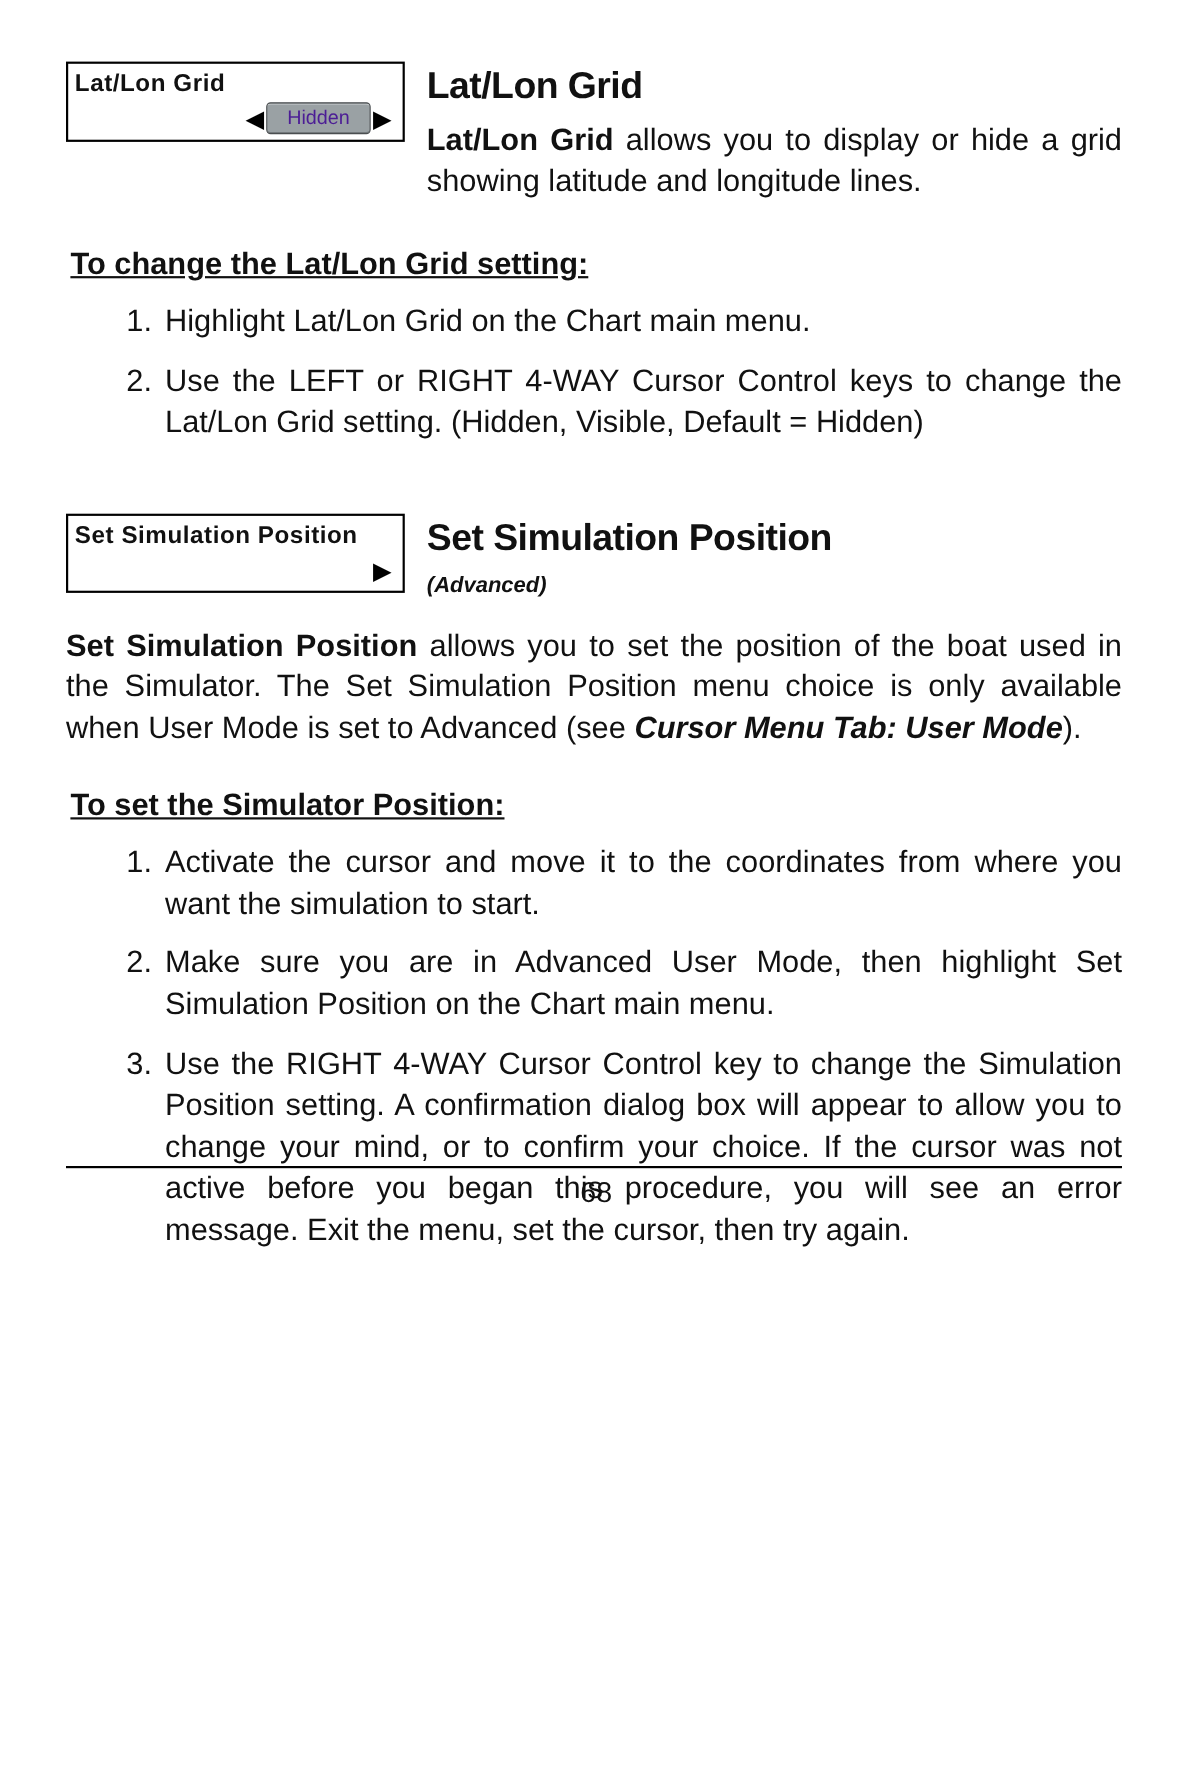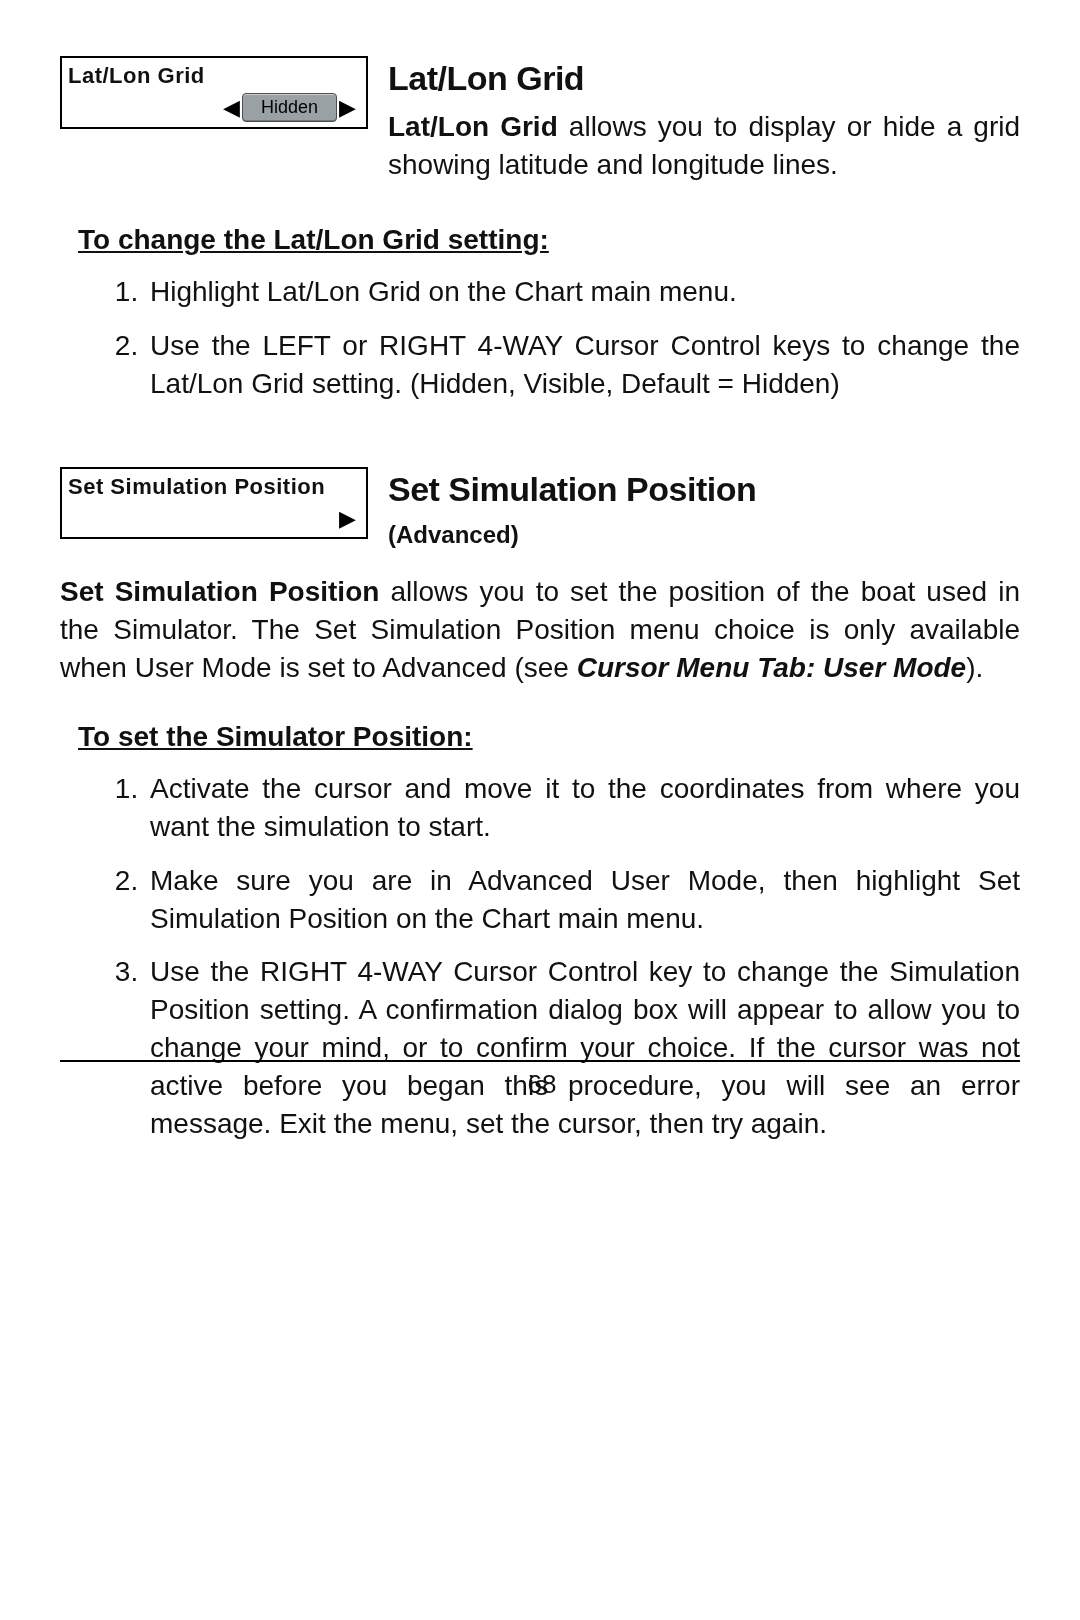--- a/index.html
+++ b/index.html
@@ -55,21 +55,21 @@
     color: #000;
     padding: 0 2px;
   }
   .menu-box .spinner .pill {
     background: #9aa1a4;
     border: 1px solid #4a4e50;
     border-radius: 4px;
     font-family: Verdana, Tahoma, sans-serif;
     font-size: 18px;
     padding: 1px 18px 2px 18px;
-    color: #000000;
+    color: #4c1d95;
     box-shadow: inset 0 -1px 0 rgba(0,0,0,0.25), inset 0 1px 0 rgba(255,255,255,0.5);
   }
   .menu-box .right-only {
     display: inline-flex;
     align-items: center;
     padding-right: 2px;
   }
   .menu-box .right-only .arrow {
     font-size: 22px;
     color: #000;
@@ -77,36 +77,37 @@
 
   
   .section-heading {
     font-family: "Arial Black", "Segoe UI Black", Impact, sans-serif;
     font-weight: 900;
     font-size: 34px;
     letter-spacing: -0.5px;
     margin: 0 0 6px 0;
   }
   .section-subtitle {
-    font-weight: bold;
-    font-size: 24px;
+    font-style: italic;
+    font-weight: bold;
+    font-size: 20px;
     margin: 0 0 12px 0;
   }
   .intro-para {
     margin: 0 0 32px 0;
   }
   .flush-para {
     text-align: justify;
     text-justify: inter-word;
   }
   .subhead {
     font-weight: bold;
     text-decoration: underline;
     font-size: 28px;
-    margin: 0 0 14px 18px;
+    margin: 0 0 14px 4px;
   }
   ol.steps {
     margin: 0 0 34px 0;
     padding-left: 86px;
   }
   ol.steps > li {
     padding-left: 4px;
     margin-bottom: 16px;
     text-align: justify;
   }

